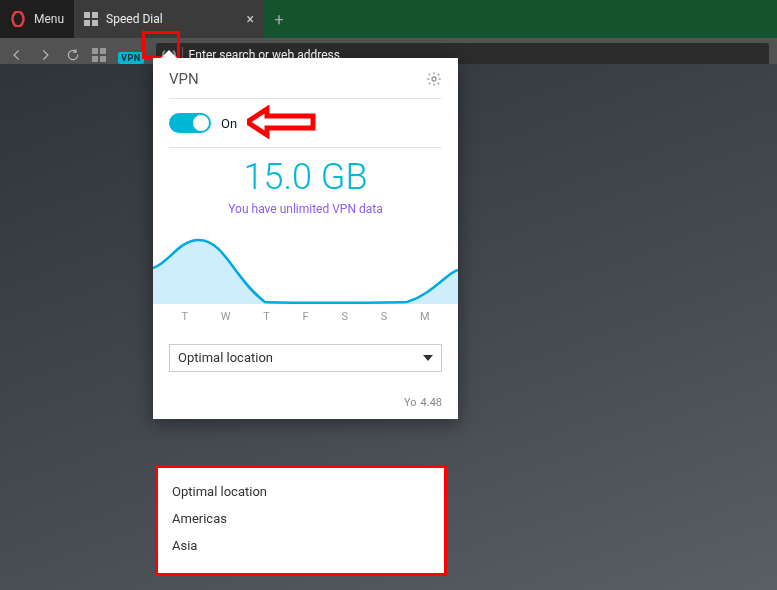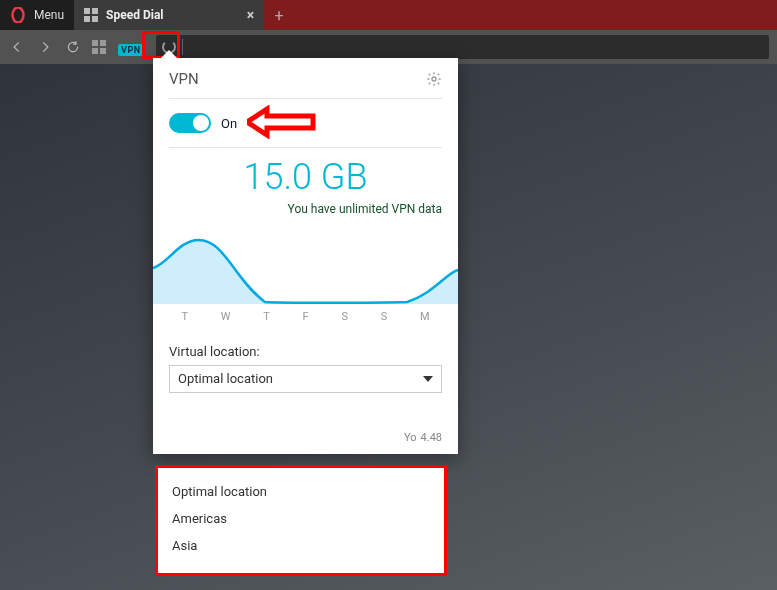--- a/index.html
+++ b/index.html
@@ -1,24 +1,24 @@
 <!DOCTYPE html>
 <html><head>
 <meta charset="utf-8">
 <style>
   * { box-sizing: border-box; margin: 0; padding: 0; font-family: -apple-system, "Segoe UI", Roboto, Arial, sans-serif; }
   html, body { width: 777px; height: 590px; overflow: hidden; }
   body { background: #3a3f44; position: relative; }
 
   
-  .titlebar { display: flex; align-items: stretch; height: 30px; background: #7f1d1d; }
+  .titlebar { display: flex; align-items: stretch; height: 38px; background: #14532d; }
   .menu-zone { display: flex; align-items: center; gap: 8px; padding: 0 10px; background: #1e1e1e; }
   .opera-o { width: 16px; height: 16px; }
   .menu-text { color: #ddd; font-size: 12px; }
-  .tab { display: flex; align-items: center; background: #3b3b3b; padding: 0 10px; min-width: 190px; justify-content: space-between; font-weight: bold; }
+  .tab { display: flex; align-items: center; background: #3b3b3b; padding: 0 10px; min-width: 190px; justify-content: space-between; }
   .tab-left { display: flex; align-items: center; gap: 8px; }
   .grid4 { width: 14px; height: 14px; display: grid; grid-template-columns: 1fr 1fr; grid-template-rows: 1fr 1fr; gap: 2px; }
   .grid4 span { background: #bbb; }
   .tab-title { color: #eee; font-size: 12px; }
   .tab-close { color: #ccc; font-size: 14px; line-height: 1; cursor: pointer; }
   .tab-new { width: 30px; display: flex; align-items: center; justify-content: center; color: #aaa; font-size: 16px; cursor: pointer; }
 
   
   .toolbar { display: flex; align-items: center; height: 34px; background: #525252; padding: 0 8px; gap: 10px; position: relative; }
   .nav-btn { display: flex; align-items: center; justify-content: center; color: #bbb; width: 18px; height: 18px; cursor: pointer; }
@@ -48,31 +48,31 @@
   .toggle-row { display:flex; align-items:center; gap:10px; padding: 14px 16px; border-bottom: 1px solid #e5e5e5; margin: 0 16px; padding-left:0; padding-right:0; position:relative;}
   .toggle { width: 42px; height: 20px; background: #00b8d4; border-radius: 20px; position: relative; cursor: pointer; }
   .toggle-knob { position: absolute; right: 2px; top: 2px; width: 16px; height: 16px; background: #fff; border-radius: 50%; }
   .toggle-label { color: #0f172a; font-size: 13px; }
 
   .arrow-anno { position:absolute; pointer-events:none; }
 
   .data-block { text-align: center; padding: 10px 16px 0; }
   .big-num { color: #00b8d4; font-size: 36px; font-weight: 300; line-height: 1.1; }
   .data-label { color: #222; font-size: 13px; font-weight: 600; margin-top: 4px; }
-  .data-sub { color: #14532d; font-size: 12px; margin-top: 4px; text-align: right; }
+  .data-sub { color: #8b5cf6; font-size: 12px; margin-top: 4px; }
 
   .chart { width: 100%; height: 110px; margin-top: 8px; }
   .chart svg { width: 100%; height: 80px; display:block; }
   .axis { display:flex; justify-content: space-around; color:#999; font-size:11px; padding: 6px 12px 0; }
 
   .loc-block { padding: 10px 16px 14px; }
   .loc-label { color:#333; font-size:13px; margin-bottom:6px; }
   .select { border:1px solid #ccc; height:28px; display:flex; align-items:center; justify-content:space-between; padding:0 8px; cursor:pointer; font-size:13px; color:#333;}
   .caret { width:0; height:0; border-left:5px solid transparent; border-right:5px solid transparent; border-top:6px solid #333;}
-  .ip-row { text-align:right; color:#888; font-size:11px; margin-top:24px; padding: 0 16px 10px;}
+  .ip-row { text-align:right; color:#888; font-size:11px; margin-top:10px; padding: 0 16px 10px;}
   .ip-row span:first-child{margin-right:4px;}
 
   
   .dropdown { position:absolute; top: 465px; left: 155px; width: 292px; background:#fff; border:3px solid #ff0000; padding: 10px 0 14px; z-index:10;}
   .dd-item { padding: 6px 14px; font-size:13px; color:#333; cursor:pointer;}
 </style>
 </head>
 <body>
 
 <div class="titlebar">
@@ -119,20 +119,21 @@
       <span></span>
       <span></span>
       <span></span>
     </span>
   <span class="vpn-badge-wrap">
     <span class="vpn-badge">VPN</span>
   </span>
   <div class="addressbar">
     <span class="spinner"></span>
     <span class="addr-divider"></span>
+    <input class="addr-input" placeholder="Enter search or web address" style="">
   </div>
 </div>
 
 <div class="content"></div>
 
 <div class="vpn-highlight" style="top:31px;left:142px;width:38px;height:28px;"></div>
 
 <div class="popover">
   <div class="popover-caret"></div>
 
@@ -171,21 +172,20 @@
       <span>W</span>
       <span>T</span>
       <span>F</span>
       <span>S</span>
       <span>S</span>
       <span>M</span>
     </div>
   </div>
 
   <div class="loc-block">
-    <div class="loc-label">Virtual location:</div>
     <div class="select">
       <span>Optimal location</span>
       <span class="caret"></span>
     </div>
   </div>
   <div class="ip-row">
     <span>Yo</span><span>4.48</span>
   </div>
 </div>
 

